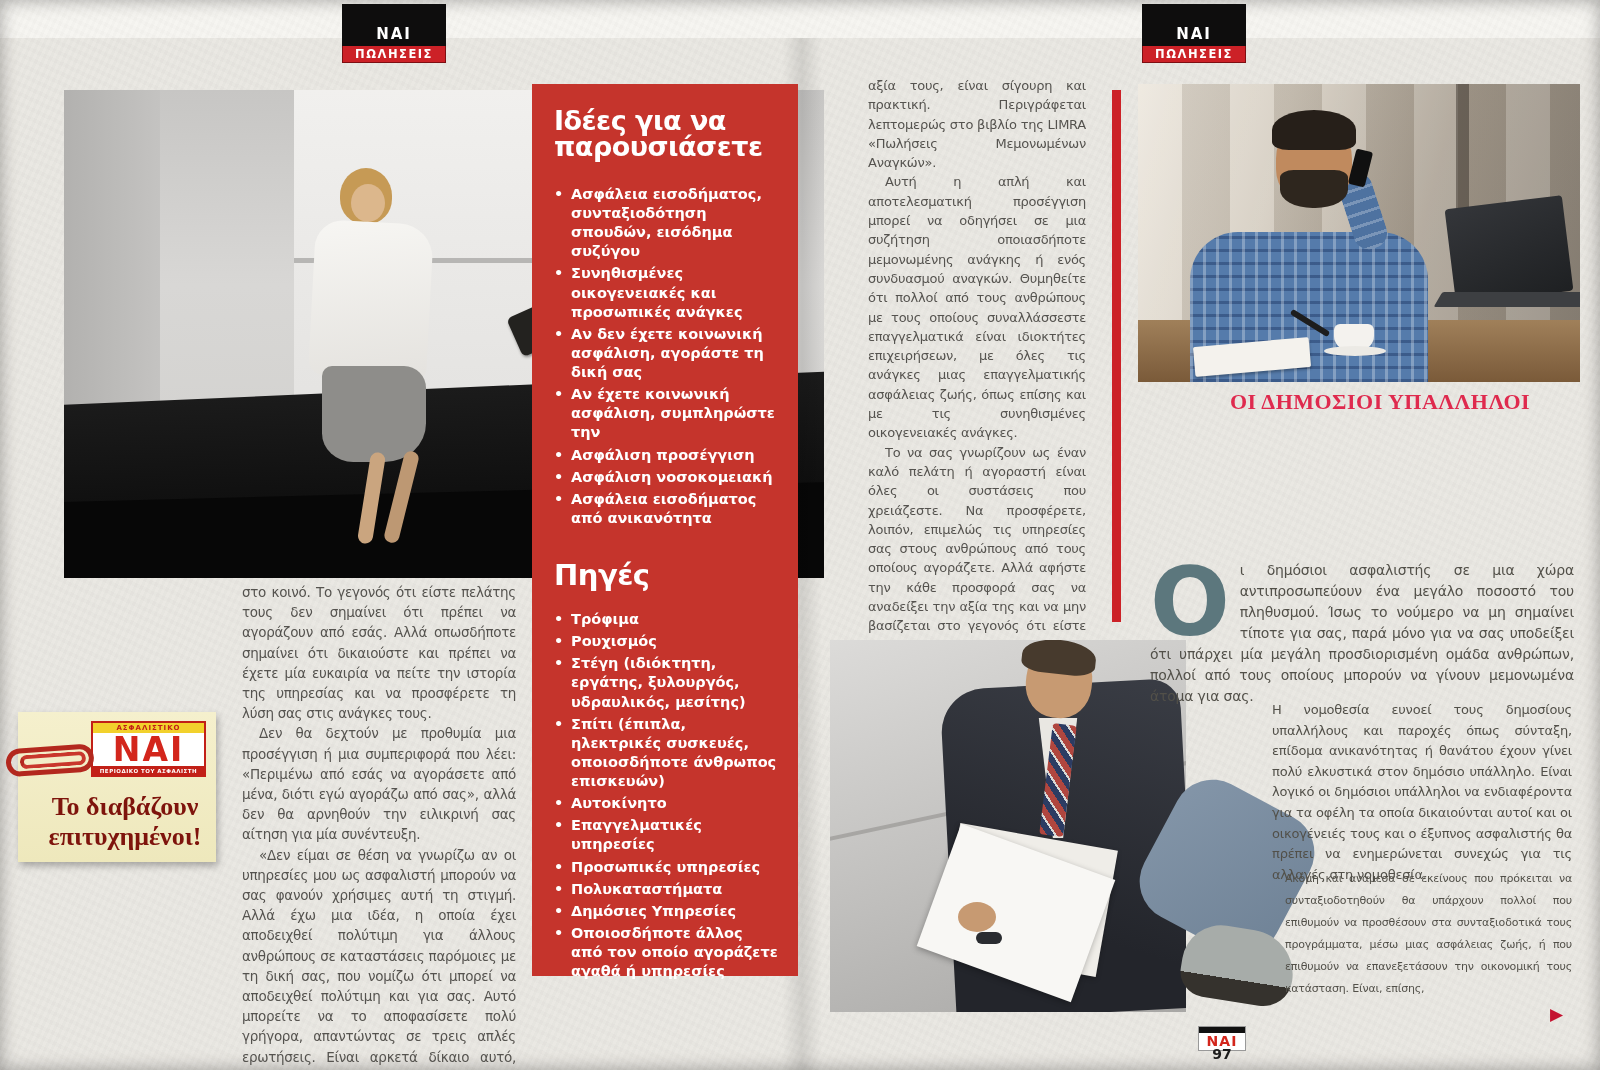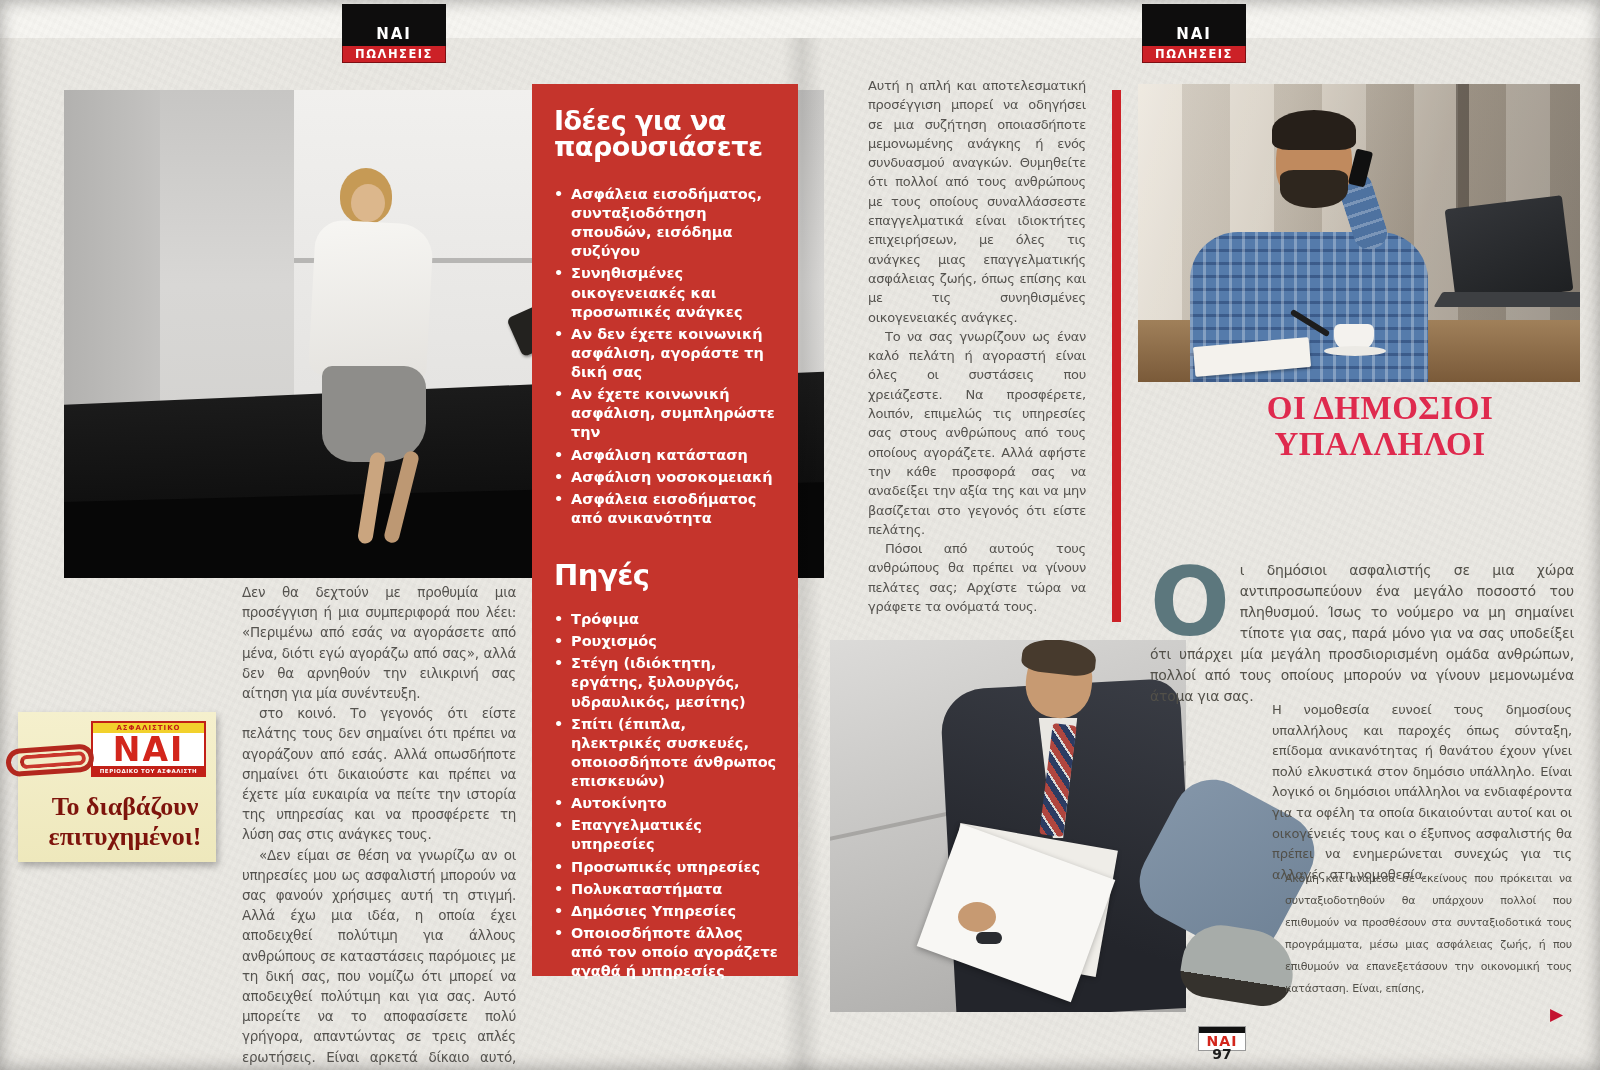--- a/index.html
+++ b/index.html
@@ -95,21 +95,21 @@
   .pp-head{position:absolute;left:138px;top:36px;width:76px;height:84px;border-radius:46% 46% 42% 42%;background:#c08a5e;}
   .pp-hair{position:absolute;left:134px;top:26px;width:84px;height:40px;border-radius:50% 50% 20% 20%;background:#261f19;}
   .pp-beard{position:absolute;left:142px;top:86px;width:68px;height:38px;border-radius:20% 20% 48% 48%;background:#2e261e;}
   .pp-arm{position:absolute;left:208px;top:88px;width:34px;height:78px;border-radius:16px;transform:rotate(-18deg);
     background:repeating-linear-gradient(0deg,rgba(255,255,255,.25) 0 3px,rgba(0,0,0,0) 3px 12px),#4e72a0;}
   .pp-phone{position:absolute;left:214px;top:66px;width:17px;height:36px;background:#101010;border-radius:3px;transform:rotate(14deg);}
   .pp-note{position:absolute;left:56px;top:258px;width:116px;height:30px;background:#f4f2ed;transform:rotate(-5deg);border-radius:2px;box-shadow:0 2px 3px rgba(0,0,0,.3);}
   .pp-pen{position:absolute;left:150px;top:236px;width:44px;height:6px;background:#1d1d1d;border-radius:3px;transform:rotate(32deg);}
 
   .headline{position:absolute;left:1136px;top:390px;width:448px;text-align:center;}
-  .hl-red{font-family:"Liberation Serif",serif;font-weight:bold;font-size:33px;letter-spacing:.5px;color:#df2a4e;line-height:1.1;margin-left:40px;}
+  .hl-red{font-family:"Liberation Serif",serif;font-weight:bold;font-size:22px;letter-spacing:.5px;color:#df2a4e;line-height:1.1;margin-left:40px;}
   .hl-black{font-family:"Liberation Serif",serif;font-weight:bold;font-size:44px;color:#141414;line-height:1.07;letter-spacing:-.5px;margin-top:4px;}
 
   .feature-intro{left:1150px;top:560px;width:424px;font-size:14px;line-height:21px;letter-spacing:-.2px;color:#525049;z-index:3;}
   .dropcap{float:left;font-weight:bold;font-size:94px;line-height:78px;color:#5c777d;margin:4px 10px 0 0;font-family:"DejaVu Sans",sans-serif;}
   .feature-p2{left:1272px;top:700px;width:300px;font-size:13px;line-height:20.6px;letter-spacing:-.2px;color:#525049;z-index:3;}
   .feature-p3{left:1285px;top:868px;width:287px;font-size:11px;line-height:22px;letter-spacing:-.2px;color:#525049;z-index:3;}
 
   .photo-suit{position:absolute;left:830px;top:640px;width:356px;height:372px;overflow:hidden;
     background:linear-gradient(160deg,#dcdbd9 0%,#c0bfbd 55%,#a8a7a5 100%);}
   .ps-seam{position:absolute;left:-40px;top:150px;width:520px;height:4px;background:rgba(120,118,115,.4);transform:rotate(-12deg);}
@@ -176,63 +176,64 @@
     <div class="sb-title">
       <div>Ιδέες για να</div>
       <div>παρουσιάσετε</div>
     </div>
     <ul class="sb-list">
 
     <li>Ασφάλεια εισοδήματος, συνταξιοδότηση σπουδών, εισόδημα συζύγου</li>
         <li>Συνηθισμένες οικογενειακές και προσωπικές ανάγκες</li>
         <li>Αν δεν έχετε κοινωνική ασφάλιση, αγοράστε τη δική σας</li>
         <li>Αν έχετε κοινωνική ασφάλιση, συμπληρώστε την</li>
-        <li>Ασφάλιση κατάσταση</li>
+        <li>Ασφάλιση προσέγγιση</li>
         <li>Ασφάλιση νοσοκομειακή</li>
         <li>Ασφάλεια εισοδήματος από ανικανότητα</li>
       </ul>
     <div class="sb-sub">Πηγές</div>
     <ul class="sb-list" style="margin-top:18px">
 
     <li>Τρόφιμα</li>
         <li>Ρουχισμός</li>
         <li>Στέγη (ιδιόκτητη, εργάτης, ξυλουργός, υδραυλικός, μεσίτης)</li>
         <li>Σπίτι (έπιπλα, ηλεκτρικές συσκευές, οποιοσδήποτε άνθρωπος επισκευών)</li>
         <li>Αυτοκίνητο</li>
         <li>Επαγγελματικές υπηρεσίες</li>
         <li>Προσωπικές υπηρεσίες</li>
         <li>Πολυκαταστήματα</li>
         <li>Δημόσιες Υπηρεσίες</li>
         <li>Οποιοσδήποτε άλλος από τον οποίο αγοράζετε αγαθά ή υπηρεσίες</li>
       </ul>
   </div>
 
   <div class="body-text left-body">
+    <p>στο κοινό. Το γεγονός ότι είστε πελάτης τους δεν σημαίνει ότι πρέπει να αγοράζουν από εσάς. Αλλά οπωσδήποτε σημαίνει ότι δικαιούστε και πρέπει να έχετε μία ευκαιρία να πείτε την ιστορία της υπηρεσίας και να προσφέρετε τη λύση σας στις ανάγκες τους.</p>
     <p>Δεν θα δεχτούν με προθυμία μια προσέγγιση ή μια συμπεριφορά που λέει: «Περιμένω από εσάς να αγοράσετε από μένα, διότι εγώ αγοράζω από σας», αλλά δεν θα αρνηθούν την ειλικρινή σας αίτηση για μία συνέντευξη.</p>
-    <p>στο κοινό. Το γεγονός ότι είστε πελάτης τους δεν σημαίνει ότι πρέπει να αγοράζουν από εσάς. Αλλά οπωσδήποτε σημαίνει ότι δικαιούστε και πρέπει να έχετε μία ευκαιρία να πείτε την ιστορία της υπηρεσίας και να προσφέρετε τη λύση σας στις ανάγκες τους.</p>
     <p>«Δεν είμαι σε θέση να γνωρίζω αν οι υπηρεσίες μου ως ασφαλιστή μπορούν να σας φανούν χρήσιμες αυτή τη στιγμή. Αλλά έχω μια ιδέα, η οποία έχει αποδειχθεί πολύτιμη για άλλους ανθρώπους σε καταστάσεις παρόμοιες με τη δική σας, που νομίζω ότι μπορεί να αποδειχθεί πολύτιμη και για σας. Αυτό μπορείτε να το αποφασίσετε πολύ γρήγορα, απαντώντας σε τρεις απλές ερωτήσεις. Είναι αρκετά δίκαιο αυτό, έτσι δεν είναι;». Μια τέτοια προσέγγιση, η οποία χρησιμοποιεί τη σχέση σας, αλλά σαν σύσταση, και επιτρέπει τις υπηρεσίες σας να σταθούν στην</p>
   </div>
 
   <div class="note">
     <div class="clip">
       <div class="c1"></div>
         <div class="c2"></div>
     </div>
     <div class="mini-logo">
       <div class="ml-top">ΑΣΦΑΛΙΣΤΙΚΟ</div>
       <div class="ml-main">ΝΑΙ</div>
       <div class="ml-bot">ΠΕΡΙΟΔΙΚΟ ΤΟΥ ΑΣΦΑΛΙΣΤΗ</div>
     </div>
     <div class="note-text">
       <div>Το διαβάζουν</div>
       <div>επιτυχημένοι!</div>
     </div>
   </div>
 
   <div class="body-text rp-col">
+    <p>αξία τους, είναι σίγουρη και πρακτική. Περιγράφεται λεπτομερώς στο βιβλίο της LIMRA «Πωλήσεις Μεμονωμένων Αναγκών».</p>
     <p>Αυτή η απλή και αποτελεσματική προσέγγιση μπορεί να οδηγήσει σε μια συζήτηση οποιασδήποτε μεμονωμένης ανάγκης ή ενός συνδυασμού αναγκών. Θυμηθείτε ότι πολλοί από τους ανθρώπους με τους οποίους συναλλάσσεστε επαγγελματικά είναι ιδιοκτήτες επιχειρήσεων, με όλες τις ανάγκες μιας επαγγελματικής ασφάλειας ζωής, όπως επίσης και με τις συνηθισμένες οικογενειακές ανάγκες.</p>
     <p>Το να σας γνωρίζουν ως έναν καλό πελάτη ή αγοραστή είναι όλες οι συστάσεις που χρειάζεστε. Να προσφέρετε, λοιπόν, επιμελώς τις υπηρεσίες σας στους ανθρώπους από τους οποίους αγοράζετε. Αλλά αφήστε την κάθε προσφορά σας να αναδείξει την αξία της και να μην βασίζεται στο γεγονός ότι είστε πελάτης.</p>
     <p>Πόσοι από αυτούς τους ανθρώπους θα πρέπει να γίνουν πελάτες σας; Αρχίστε τώρα να γράφετε τα ονόματά τους.</p>
   </div>
   <div class="red-rule"></div>
 
   <div class="photo-phone">
     <div class="pp-stripes"></div>
     <div class="pp-frame"></div>
     <div class="pp-laptop-s"></div>

